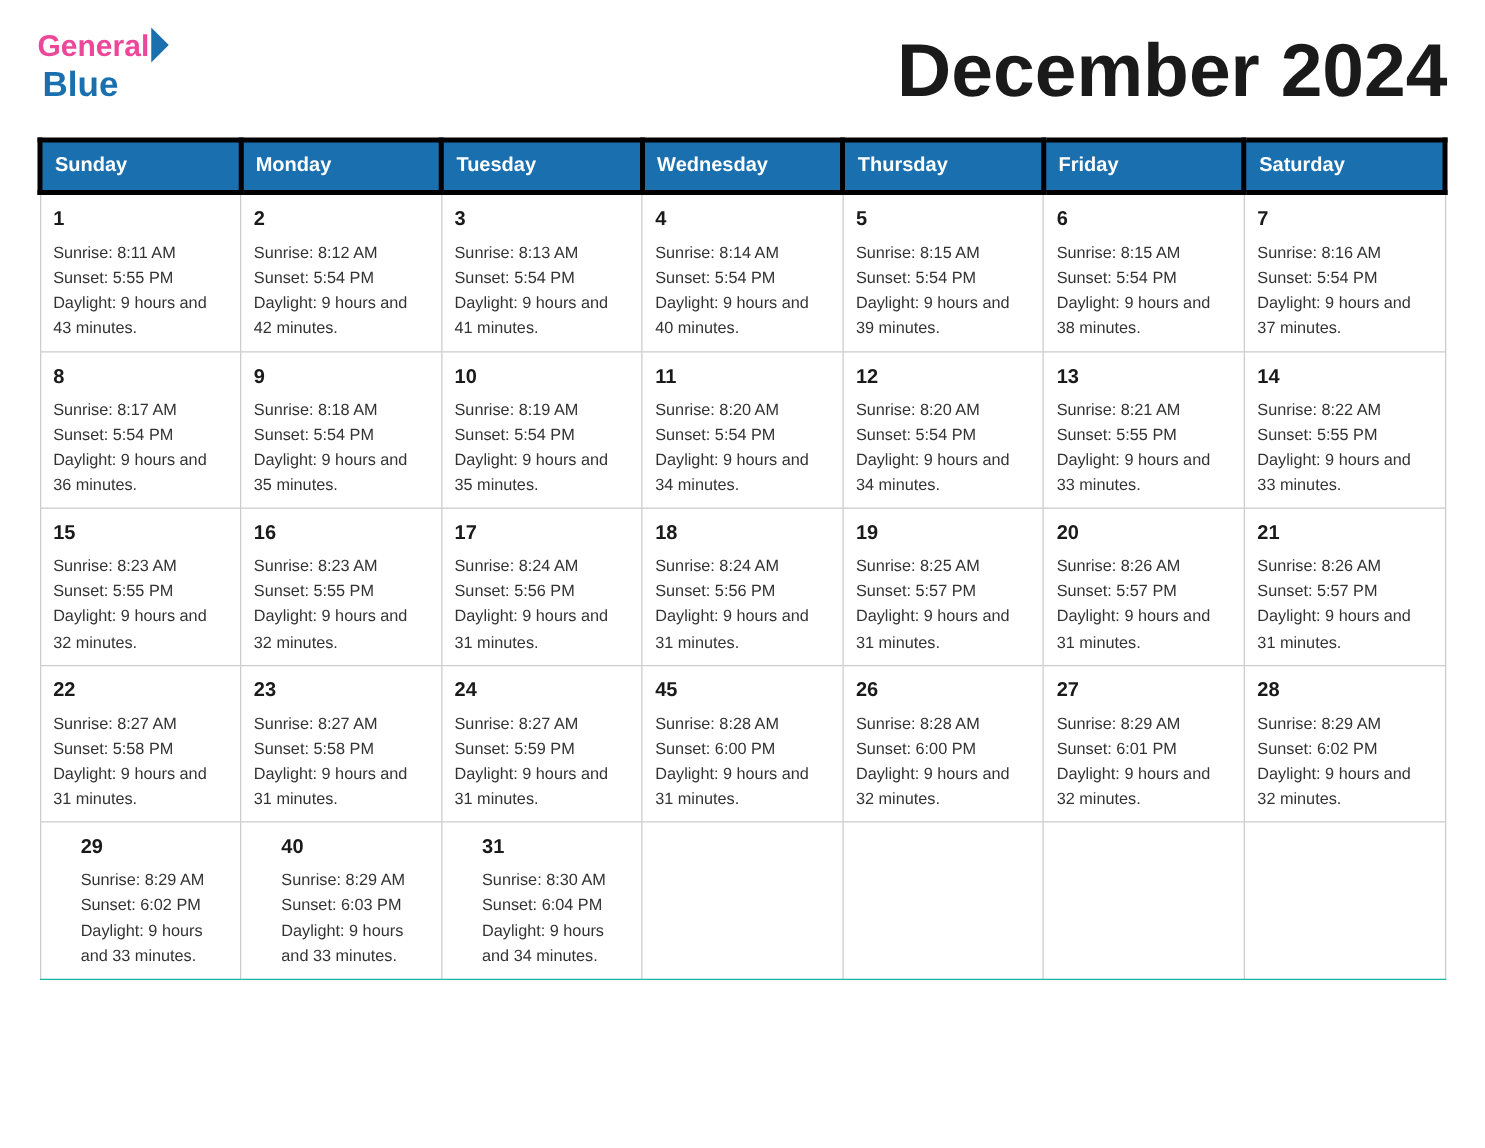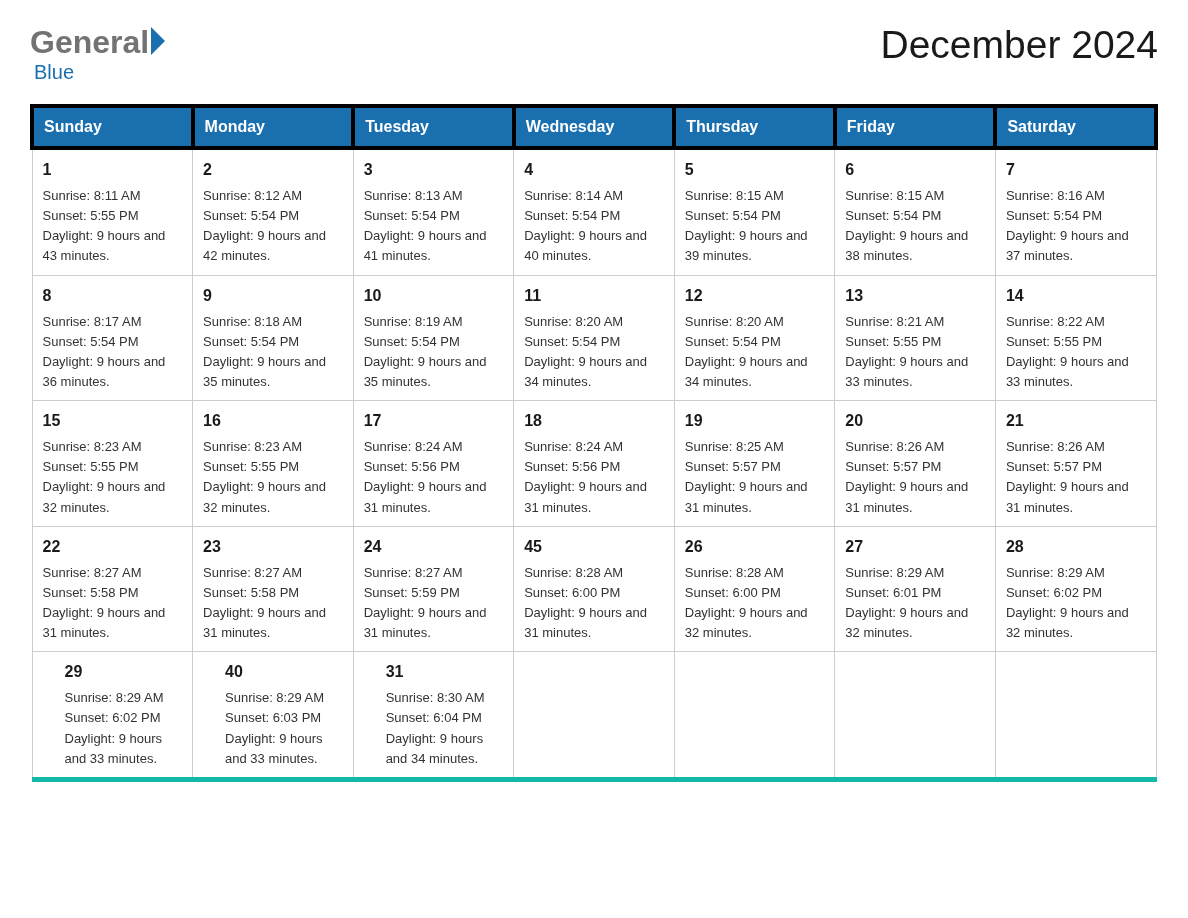--- a/index.html
+++ b/index.html
@@ -19,45 +19,45 @@
     .logo {
       display: flex;
       flex-direction: column;
       align-items: flex-start;
     }
     .logo-text {
       display: flex;
       align-items: center;
     }
     .logo-general {
-      font-size: 32px;
-      font-weight: bold;
-      color: #737373;
+      font-size: 24px;
+      font-weight: bold;
+      color: #ec4899;
     }
     .logo-arrow {
       width: 0;
       height: 0;
       border-left: 14px solid #1a6faf;
       border-top: 14px solid transparent;
       border-bottom: 14px solid transparent;
       margin-left: 2px;
       margin-top: -4px;
     }
     .logo-blue {
-      font-size: 20px;
-      font-weight: normal;
+      font-size: 28px;
+      font-weight: bold;
       color: #1a6faf;
       margin-left: 4px;
     }
     .title-section {
       text-align: right;
     }
     .month-title {
-      font-size: 39px;
-      font-weight: normal;
+      font-size: 60px;
+      font-weight: bold;
       color: #1a1a1a;
       line-height: 1.1;
     }
     .location-title {
       font-size: 22px;
       color: #333;
       margin-top: 4px;
     }
     .calendar-table {
       width: 100%;
@@ -93,21 +93,21 @@
     .day-info {
       font-size: 13px;
       color: #333;
       line-height: 1.55;
       margin-top: 48px;
     }
     .empty-cell {
       background: #fff;
     }
     tr:last-child td {
-      border-bottom: 5px solid #14b8a6;
+      border-bottom: 1px solid #14b8a6;
       padding-left: 32px;
     }
   </style>
 </head>
 <body>
 
 <div class="header">
   <div class="logo">
     <div class="logo-text">
       <span class="logo-general">General</span>

